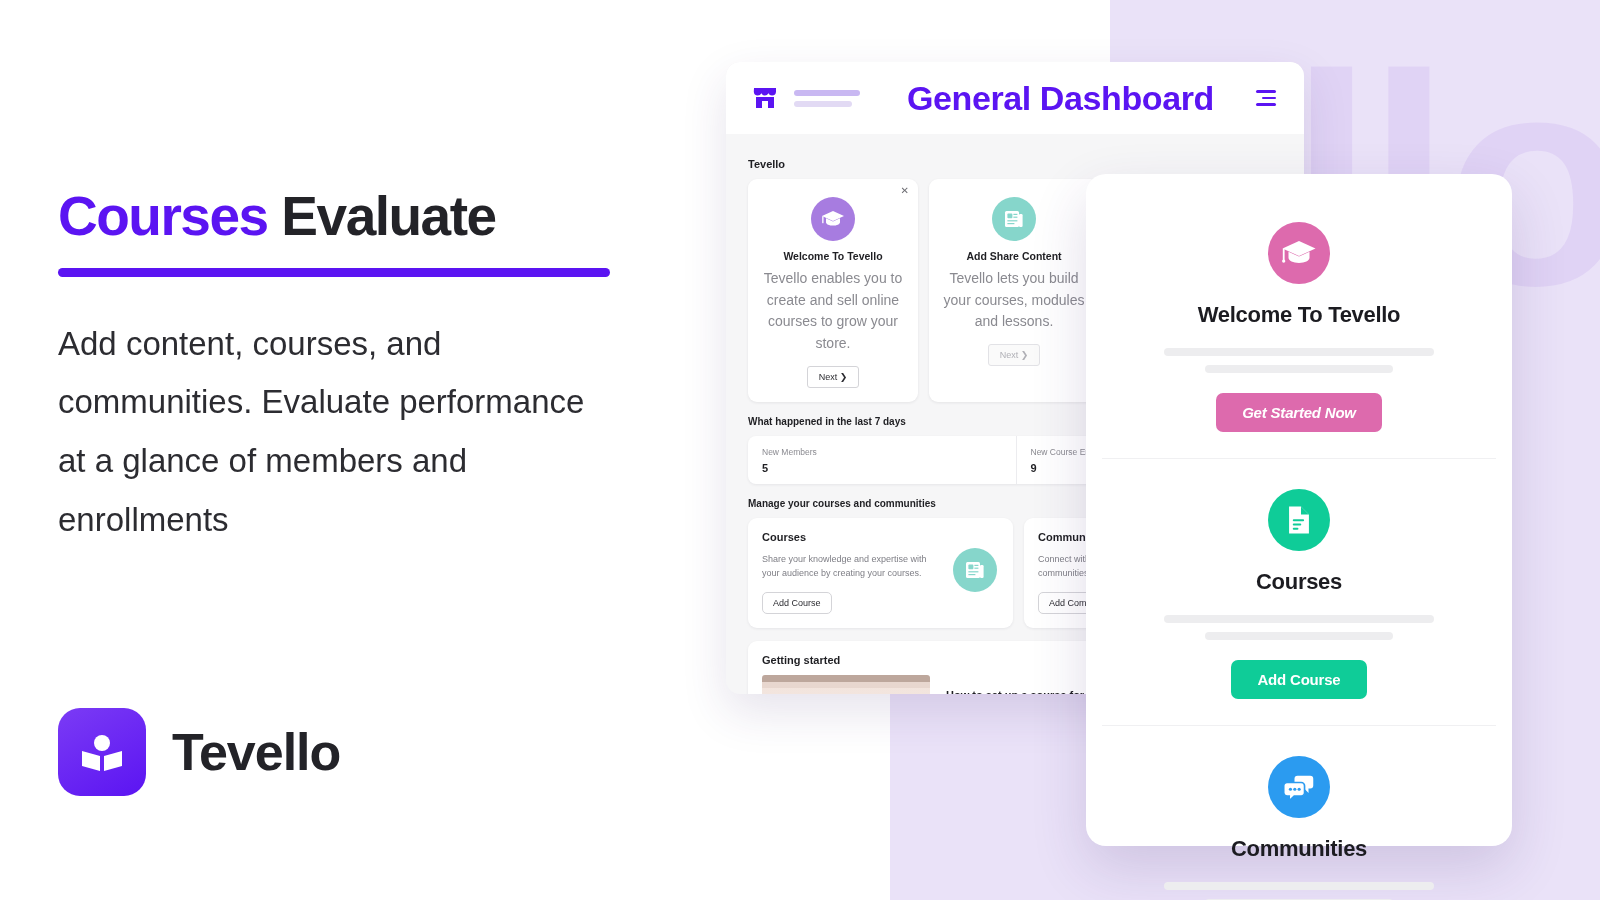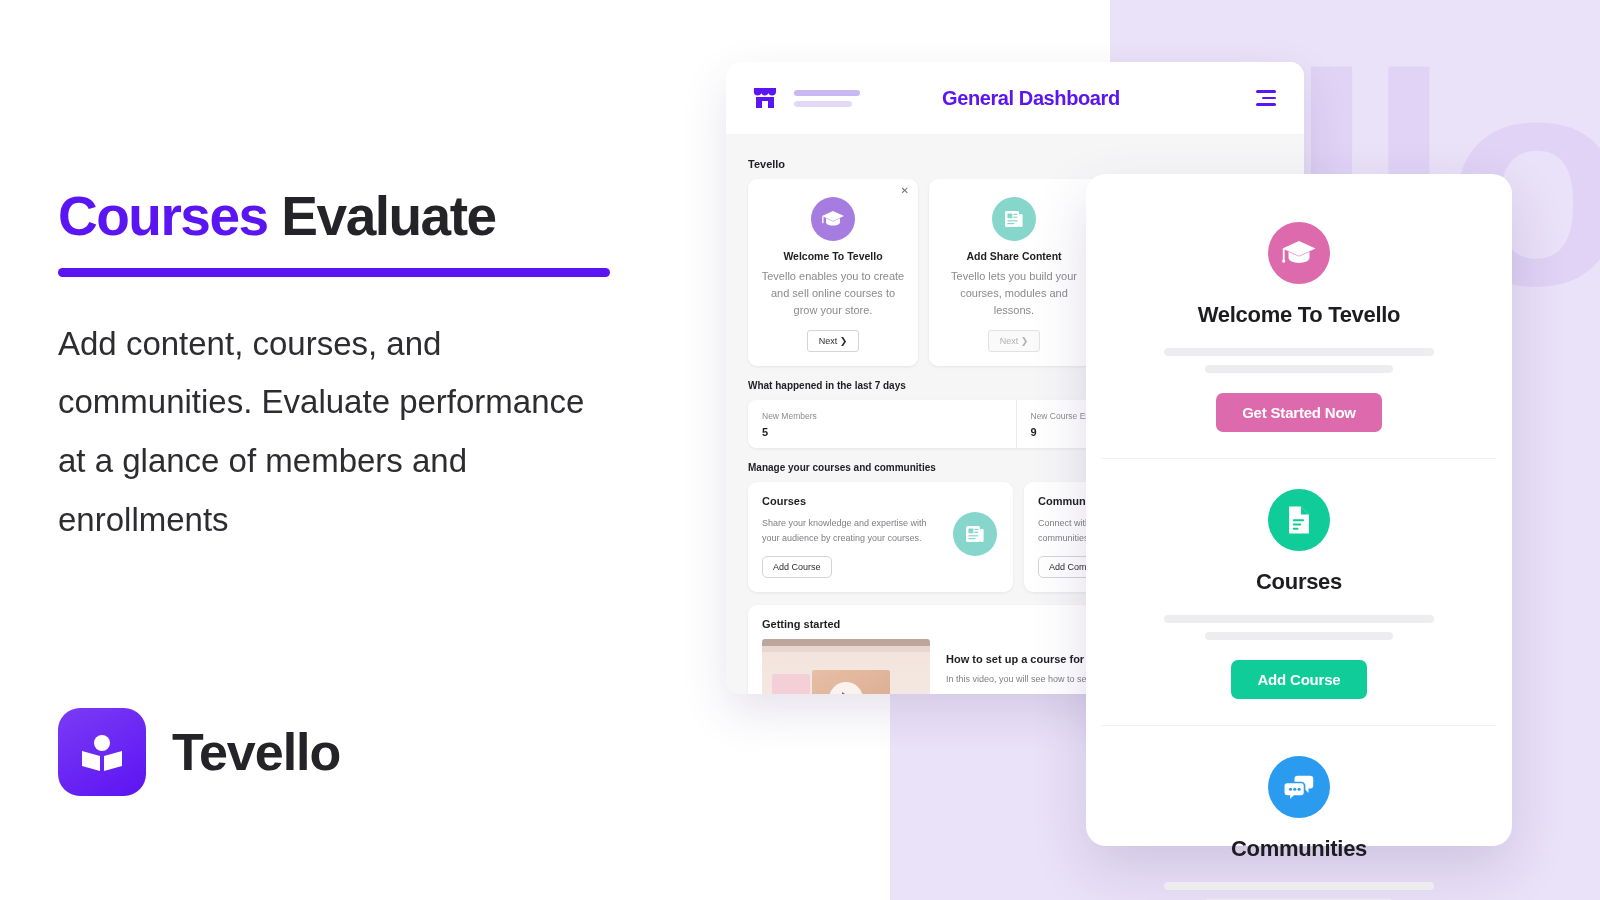--- a/index.html
+++ b/index.html
@@ -105,25 +105,25 @@
     display: flex;
     align-items: center;
     padding: 0 28px 0 26px;
     gap: 16px;
   }
   .shop-ph { display: flex; flex-direction: column; gap: 5px; }
   .shop-ph i { display:block; height: 6px; border-radius: 3px; background: #C9B8F2; }
   .shop-ph i:nth-child(1) { width: 66px; }
   .shop-ph i:nth-child(2) { width: 58px; background:#E2DAF4; }
   .dash-title {
-    font-size: 20px;
+    font-size: 34px;
     font-weight: 700;
     color: #5B14F2;
     letter-spacing: -.4px;
-    margin-left: 66px;
+    margin-left: 31px;
   }
   .dash-menu { margin-left: auto; display:flex; flex-direction:column; align-items:flex-end; gap:4px; }
   .dash-menu i { display:block; height:2.6px; border-radius:2px; background:#5B14F2; }
   .dash-menu i:nth-child(1){ width:20px; }
   .dash-menu i:nth-child(2){ width:14px; }
   .dash-menu i:nth-child(3){ width:20px; }
 
   .dash-body { padding: 16px 20px 0 22px; }
   .dash-section-label {
     font-size: 11px; font-weight: 700; color: #1f1f23;
@@ -147,21 +147,21 @@
     font-size: 10px; color:#6d6d73; line-height:1;
   }
   .onb-icon {
     width: 44px; height: 44px; border-radius: 50%;
     margin: 4px auto 9px;
     display:flex; align-items:center; justify-content:center;
   }
   .onb-icon.purple { background: #A77CE0; }
   .onb-icon.teal   { background: #86D6CB; }
   .onb-title { font-size: 10.5px; font-weight: 700; color:#1f1f23; margin-bottom: 6px; }
-  .onb-desc  { font-size: 11px; line-height:1.55; color:#8a8a90; margin-bottom: 11px; }
+  .onb-desc  { font-size: 14px; line-height:1.55; color:#8a8a90; margin-bottom: 11px; }
   .onb-btn {
     display:inline-block;
     font-size: 9px; color:#2b2b30;
     border:1px solid #d4d4d8; border-radius:3px;
     padding: 5px 11px; background:#fff;
   }
   .onb-btn.muted { color:#b0b0b6; border-color:#e2e2e6; background:#fafafa; }
 
   .stat-row {
     display:flex;
@@ -253,21 +253,21 @@
   .m-title { font-size: 22px; font-weight:700; color:#1C1C21; letter-spacing:-.3px; margin-bottom: 20px; }
   .m-line { height: 8px; border-radius:5px; background:#EDEDEF; margin: 0 auto 9px; }
   .m-line.w1 { width: 270px; }
   .m-line.w2 { width: 188px; margin-bottom: 20px; }
   .m-btn {
     display:inline-block;
     font-size: 15px; font-weight:700; color:#fff;
     padding: 11px 26px; border-radius: 7px;
     letter-spacing:-.2px;
   }
-  .m-btn.pink  { background:#DD6AAD; }
+  .m-btn.pink  { background:#DD6AAD;font-style:italic; }
   .m-btn.green { background:#0FCC98; }
 </style>
 </head>
 <body>
 
 <div class="bg-panel"></div>
 <div class="bg-watermark">llo</div>
 <div class="bg-panel-notch"></div>
 
 <div class="left">

